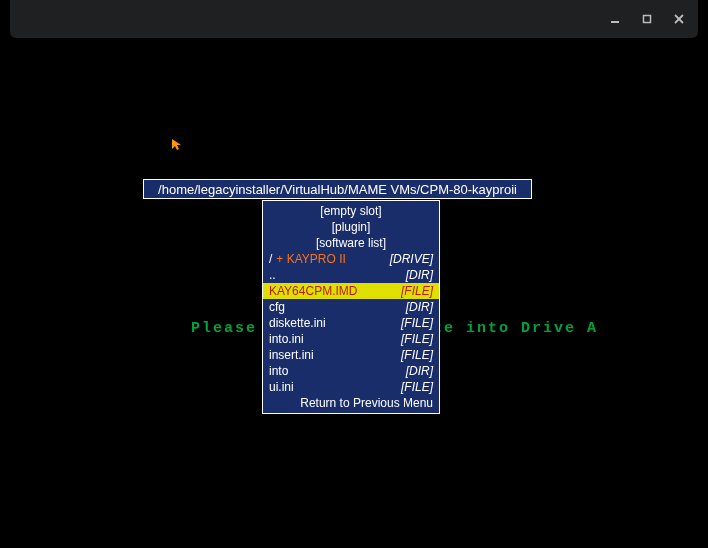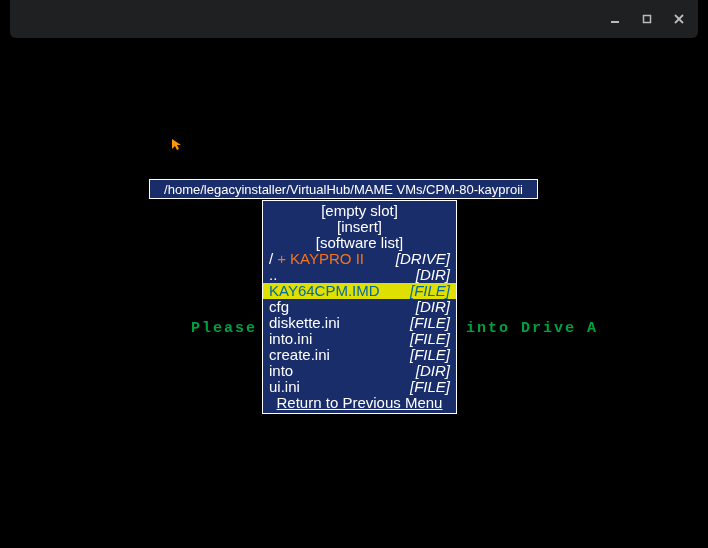--- a/index.html
+++ b/index.html
@@ -65,43 +65,43 @@
       font-size: 15px;
       font-weight: bold;
       letter-spacing: 2px;
       white-space: nowrap;
       z-index: 1;
     }
     
     .path-bar {
       position: absolute;
       top: 141px;
-      left: 149px;
+      left: 143px;
       width: 389px;
       height: 20px;
       background: #1a2d6b;
       border: 1px solid #ffffff;
       color: #ffffff;
       font-size: 13px;
       font-family: Arial, sans-serif;
       display: flex;
       align-items: center;
       justify-content: center;
       z-index: 5;
     }
     
     .file-menu {
       position: absolute;
       top: 162px;
       left: 262px;
-      width: 195px;
+      width: 178px;
       background: #1a2d6b;
       border: 1px solid #ffffff;
       color: #ffffff;
-      font-size: 15px;
+      font-size: 12px;
       font-family: Arial, sans-serif;
       z-index: 5;
       padding: 2px 0;
     }
     
     .menu-item {
       display: flex;
       padding: 0px 6px;
       line-height: 16px;
       height: 16px;
@@ -118,32 +118,31 @@
     }
     
     .menu-item .right {
       margin-left: auto;
       flex: 0 0 auto;
       font-style: italic;
     }
     
     .menu-item.selected {
       background: #e0e000;
-      color: #0369a1;
+      color: #b91c1c;
     }
     
     .menu-item .dim {
       color: #f97316;
       margin-left: 4px;
     }
     
     .menu-item.return {
-      justify-content: center;
+      justify-content: flex-end;
       margin-top: 0px;
-      text-decoration: underline;
     }
   </style>
 </head>
 <body>
 
 <div class="titlebar">
   <div class="titlebar-btn" title="Minimize">
     <svg width="10" height="10" viewBox="0 0 10 10">
         <line x1="1" y1="8" x2="9" y2="8" stroke="#bbb" stroke-width="2"></line>
       </svg>
@@ -174,21 +173,21 @@
   <div class="path-bar">
     <span>/home/legacyinstaller/VirtualHub/MAME VMs/CPM-80-kayproii</span>
   </div>
 
   <div class="file-menu">
 
     <div class="menu-item centered">
       <span>[empty slot]</span>
     </div>
     <div class="menu-item centered">
-      <span>[insert]</span>
+      <span>[plugin]</span>
     </div>
     <div class="menu-item centered">
       <span>[software list]</span>
     </div>
 
     <div class="menu-item">
       <span class="left">/</span>
       <span class="dim">+   KAYPRO II</span>
       <span class="right">[DRIVE]</span>
     </div>
@@ -206,21 +205,21 @@
     </div>
     <div class="menu-item">
       <span class="left">diskette.ini</span>
       <span class="right">[FILE]</span>
     </div>
     <div class="menu-item">
       <span class="left">into.ini</span>
       <span class="right">[FILE]</span>
     </div>
     <div class="menu-item">
-      <span class="left">create.ini</span>
+      <span class="left">insert.ini</span>
       <span class="right">[FILE]</span>
     </div>
     <div class="menu-item">
       <span class="left">into</span>
       <span class="right">[DIR]</span>
     </div>
     <div class="menu-item">
       <span class="left">ui.ini</span>
       <span class="right">[FILE]</span>
     </div>

